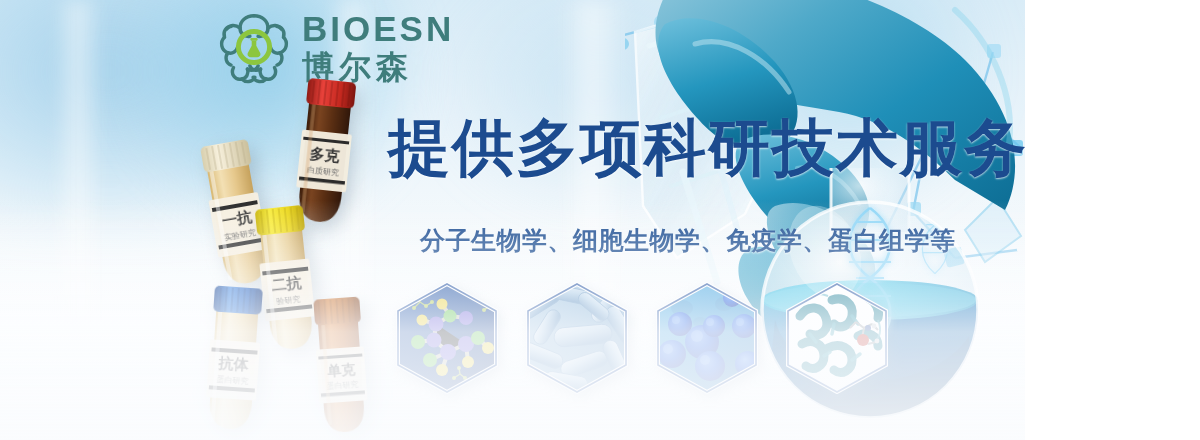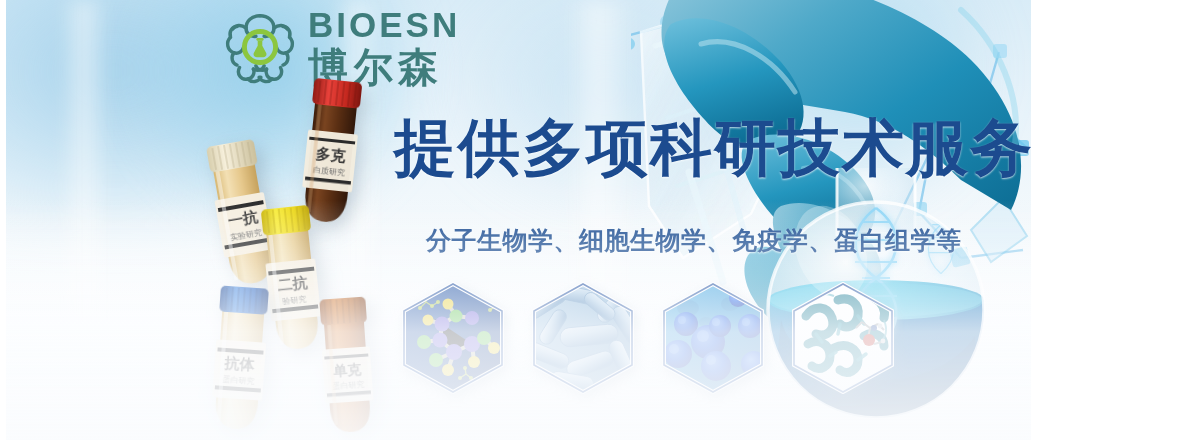--- a/index.html
+++ b/index.html
@@ -10,21 +10,20 @@
   body {
     font-family: "Liberation Sans", "DejaVu Sans", sans-serif;
   }
 
   .banner {
     position: relative;
     width: 1025px;
     height: 440px;
     overflow: hidden;
     background: #86efac;
-    margin-left: 6px;
   }
 
   
   .bg-base {
     position: absolute;
     inset: 0;
     background:
       linear-gradient(180deg, #d9ecf7 0%, #e8f3fa 26%, #f4f9fc 52%, #fbfdfe 74%, #f6fafd 100%);
   }
   .bg-blur-a {
@@ -83,21 +82,21 @@
   }
   .logo-mark { width: 82px; height: 82px; display: block; }
   .logo-type { display: flex; flex-direction: column; line-height: 1; }
   .logo-en {
     font-size: 35px;
     font-weight: bold;
     letter-spacing: 3px;
     color: #3f7d7c;
   }
   .logo-cn {
-    font-size: 40px;
+    font-size: 32px;
     font-weight: bold;
     letter-spacing: 5px;
     color: #3f7d7c;
     margin-top: 5px;
   }
 
   
   .headline {
     position: absolute;
     left: 388px; top: 106px;

